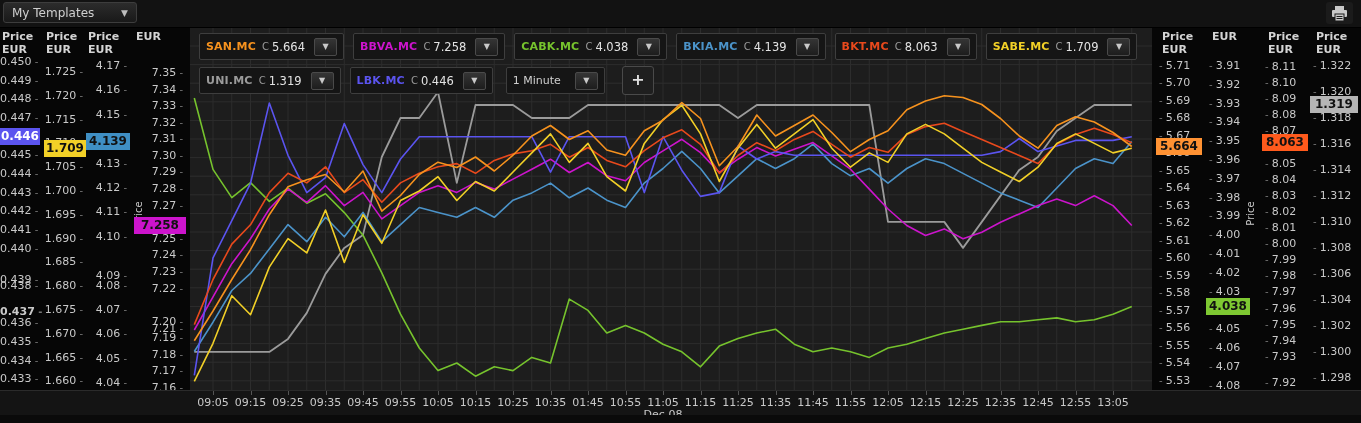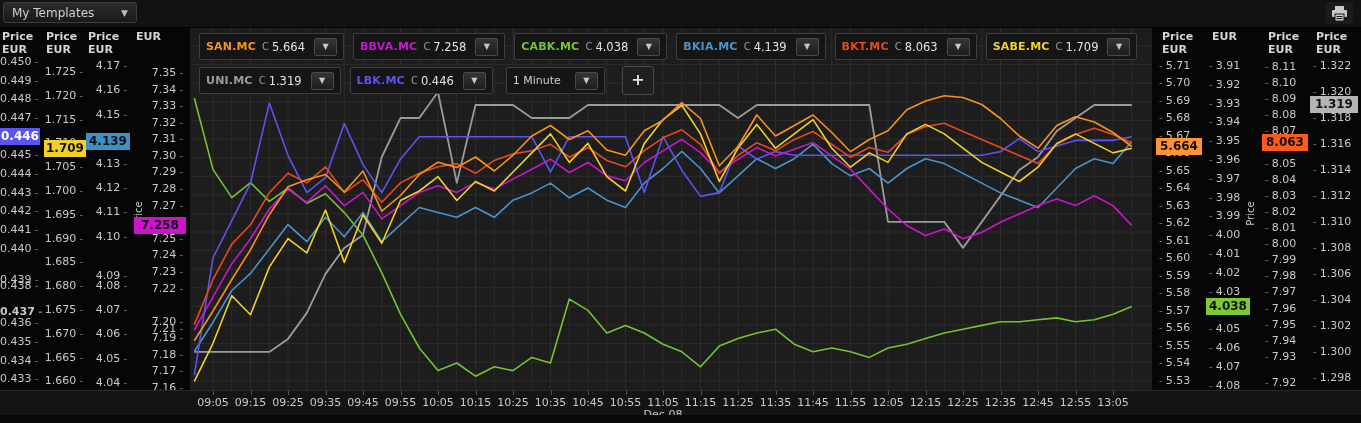--- a/index.html
+++ b/index.html
@@ -417,21 +417,21 @@
       <div class="tlabel" style="left: 400.5px;">09:55</div>
       <div class="ttick" style="left: 438px;"></div>
       <div class="tlabel" style="left: 438px;">10:05</div>
       <div class="ttick" style="left: 475.5px;"></div>
       <div class="tlabel" style="left: 475.5px;">10:15</div>
       <div class="ttick" style="left: 513px;"></div>
       <div class="tlabel" style="left: 513px;">10:25</div>
       <div class="ttick" style="left: 550.5px;"></div>
       <div class="tlabel" style="left: 550.5px;">10:35</div>
       <div class="ttick" style="left: 588px;"></div>
-      <div class="tlabel" style="left: 588px;">10:45</div>
+      <div class="tlabel" style="left: 588px;">01:45</div>
       <div class="ttick" style="left: 625.5px;"></div>
       <div class="tlabel" style="left: 625.5px;">10:55</div>
       <div class="ttick" style="left: 663px;"></div>
       <div class="tlabel" style="left: 663px;">11:05</div>
       <div class="datelabel" style="left: 663px;">Dec 08</div>
       <div class="ttick" style="left: 700.5px;"></div>
       <div class="tlabel" style="left: 700.5px;">11:15</div>
       <div class="ttick" style="left: 738px;"></div>
       <div class="tlabel" style="left: 738px;">11:25</div>
       <div class="ttick" style="left: 775.5px;"></div>

